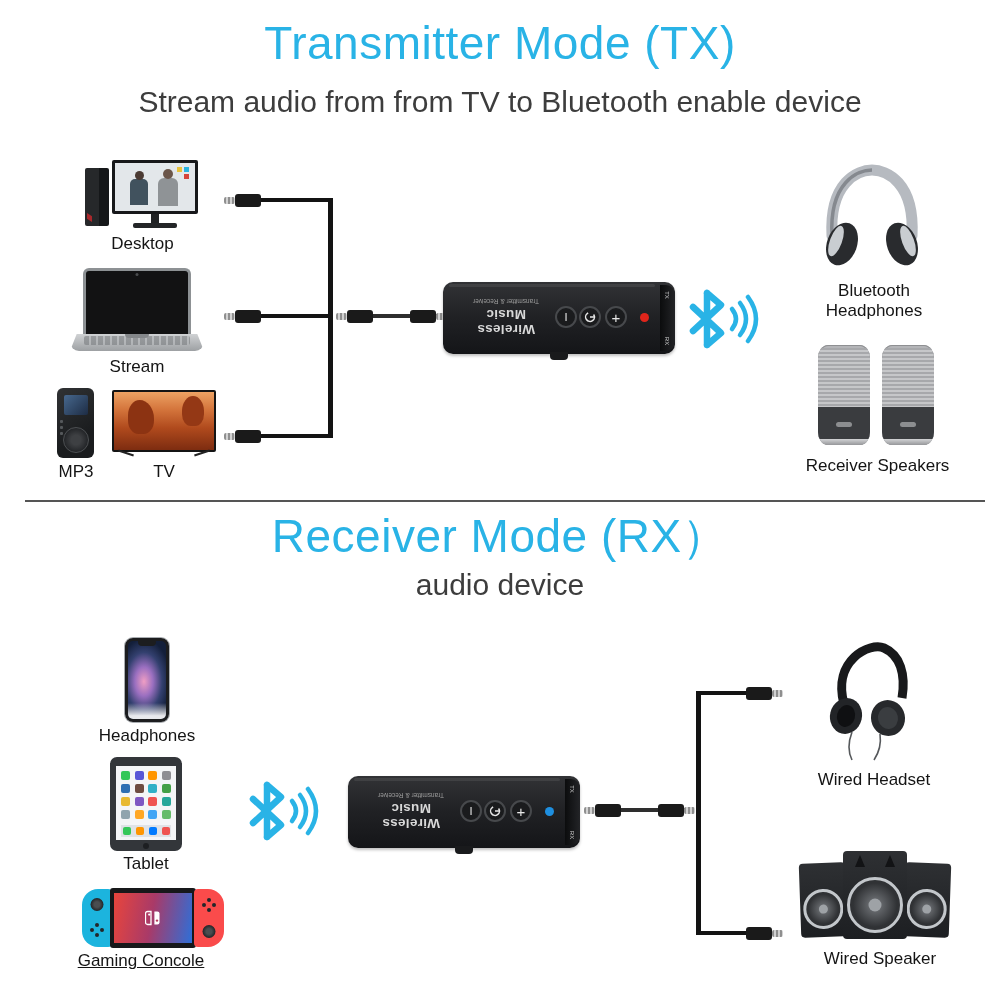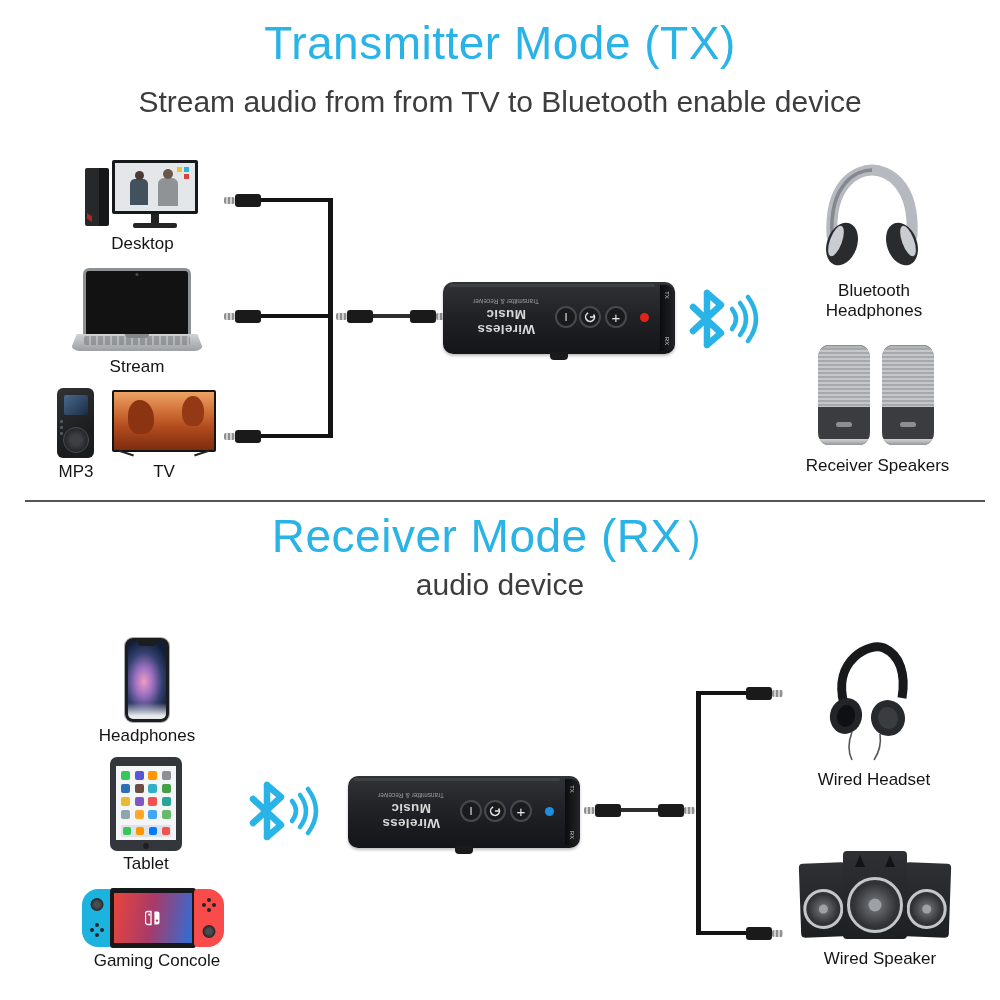--- a/index.html
+++ b/index.html
@@ -365,21 +365,21 @@
     <div class="joy r">
       <div class="dots">
           <i></i>
           <i></i>
           <i></i>
           <i></i>
         </div>
       <div class="stick"></div>
     </div>
   </div>
-  <div class="lbl" style="left:76px;top:951px;width:162px;">Gaming Concole</div>
+  <div class="lbl" style="left:60px;top:951px;width:162px;text-decoration:underline;">Gaming Concole</div>
 
   <svg class="abs" style="left:243px;top:780px;" width="76" height="62" viewBox="0 0 76 62">
     <path d="M24 5 L24 57 M24 5 L38 17 L10 43 M24 57 L38 45 L10 19" stroke="#29b3e6" stroke-width="6.5" fill="none" stroke-linejoin="round" stroke-linecap="round"></path>
     <path d="M49 21 q 8 10 0 20" stroke="#29b3e6" stroke-width="4.5" fill="none" stroke-linecap="round"></path>
     <path d="M57 15 q 12 16 0 32" stroke="#29b3e6" stroke-width="4.5" fill="none" stroke-linecap="round"></path>
     <path d="M65 9 q 16 22 0 44" stroke="#29b3e6" stroke-width="4.5" fill="none" stroke-linecap="round"></path>
   </svg>
 
   <div class="device" style="left:348px;top:776px;">
     <div class="dev-text">

